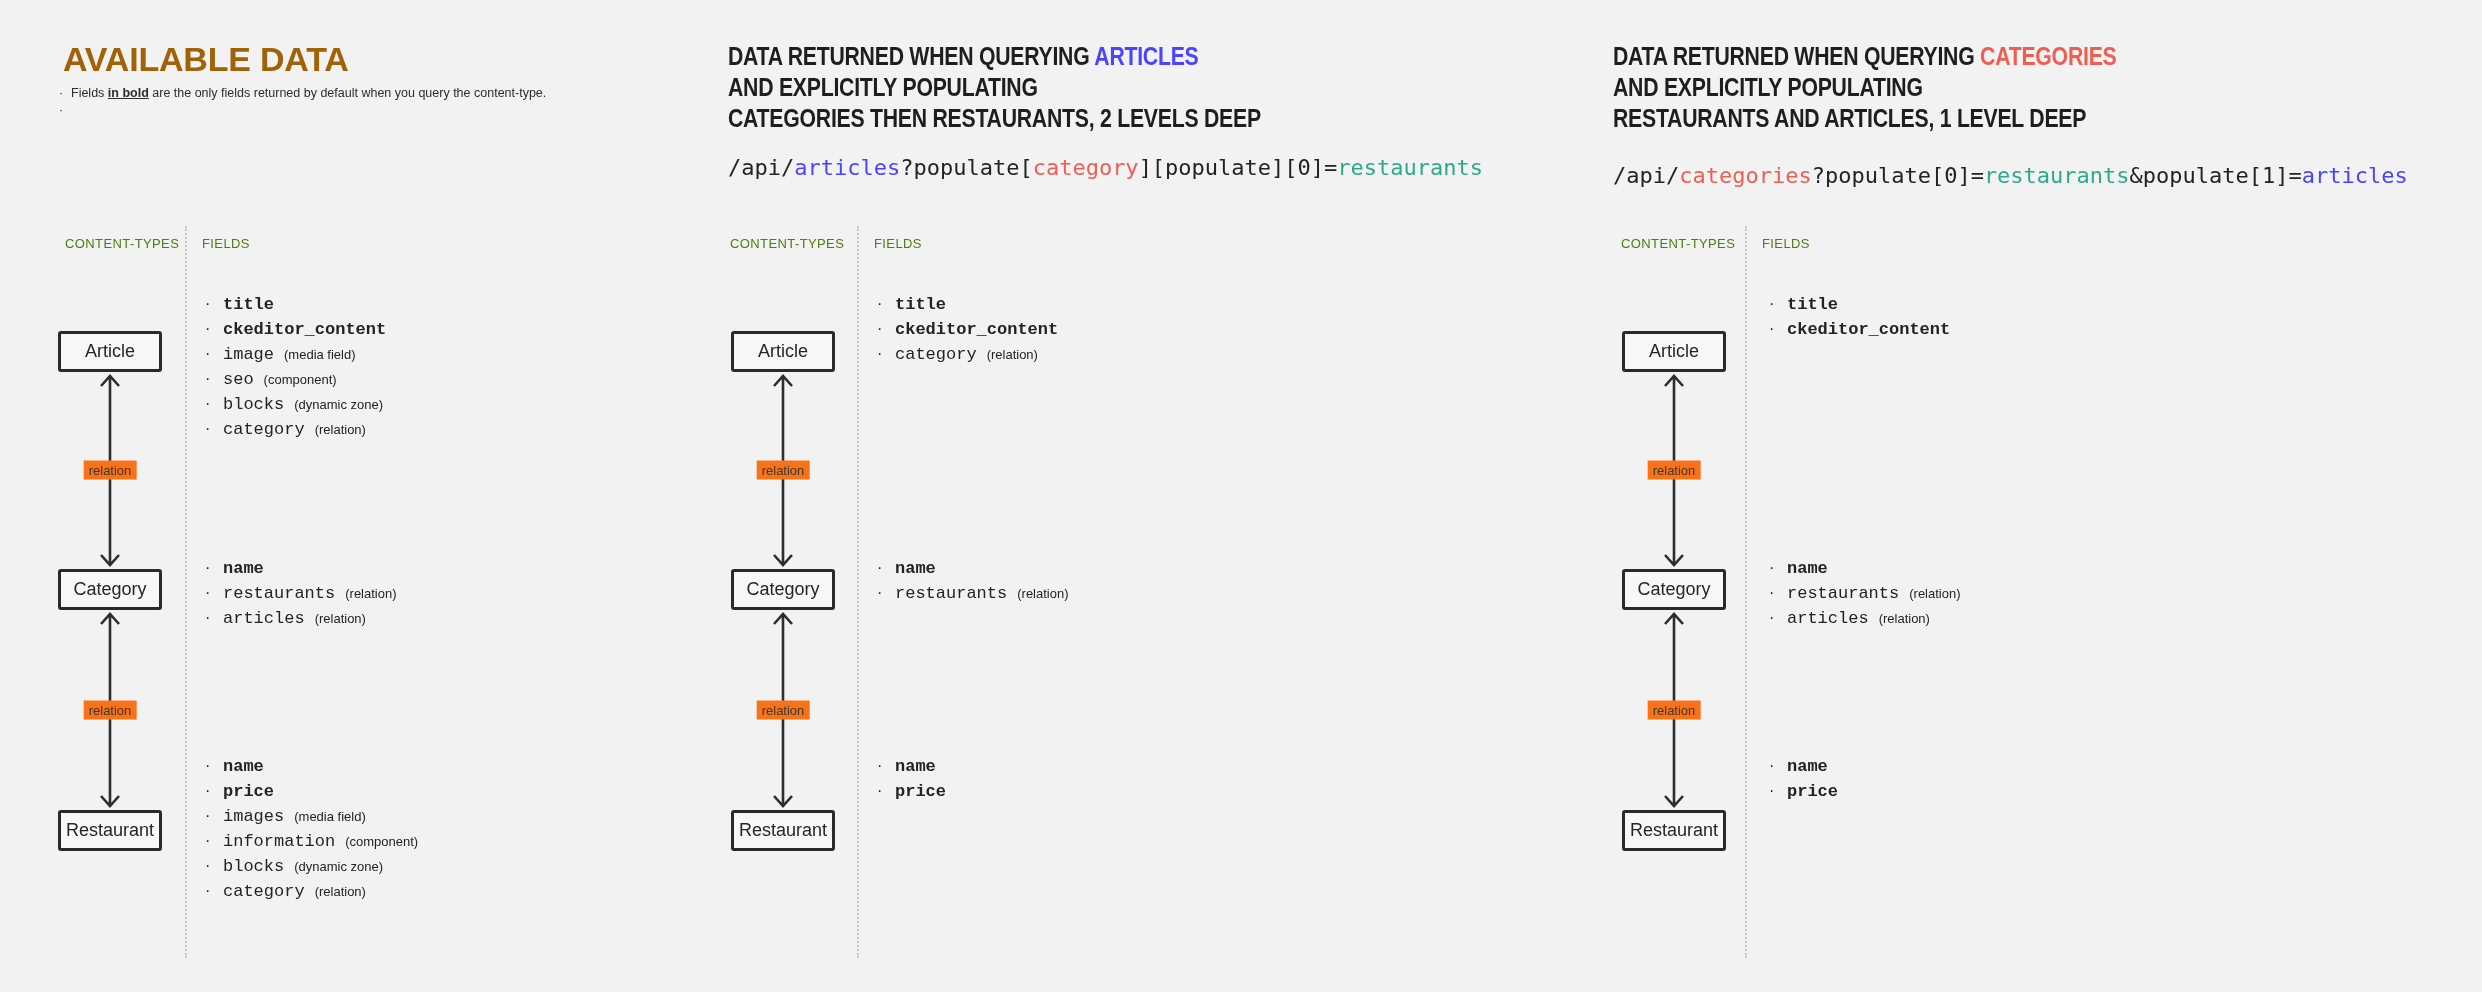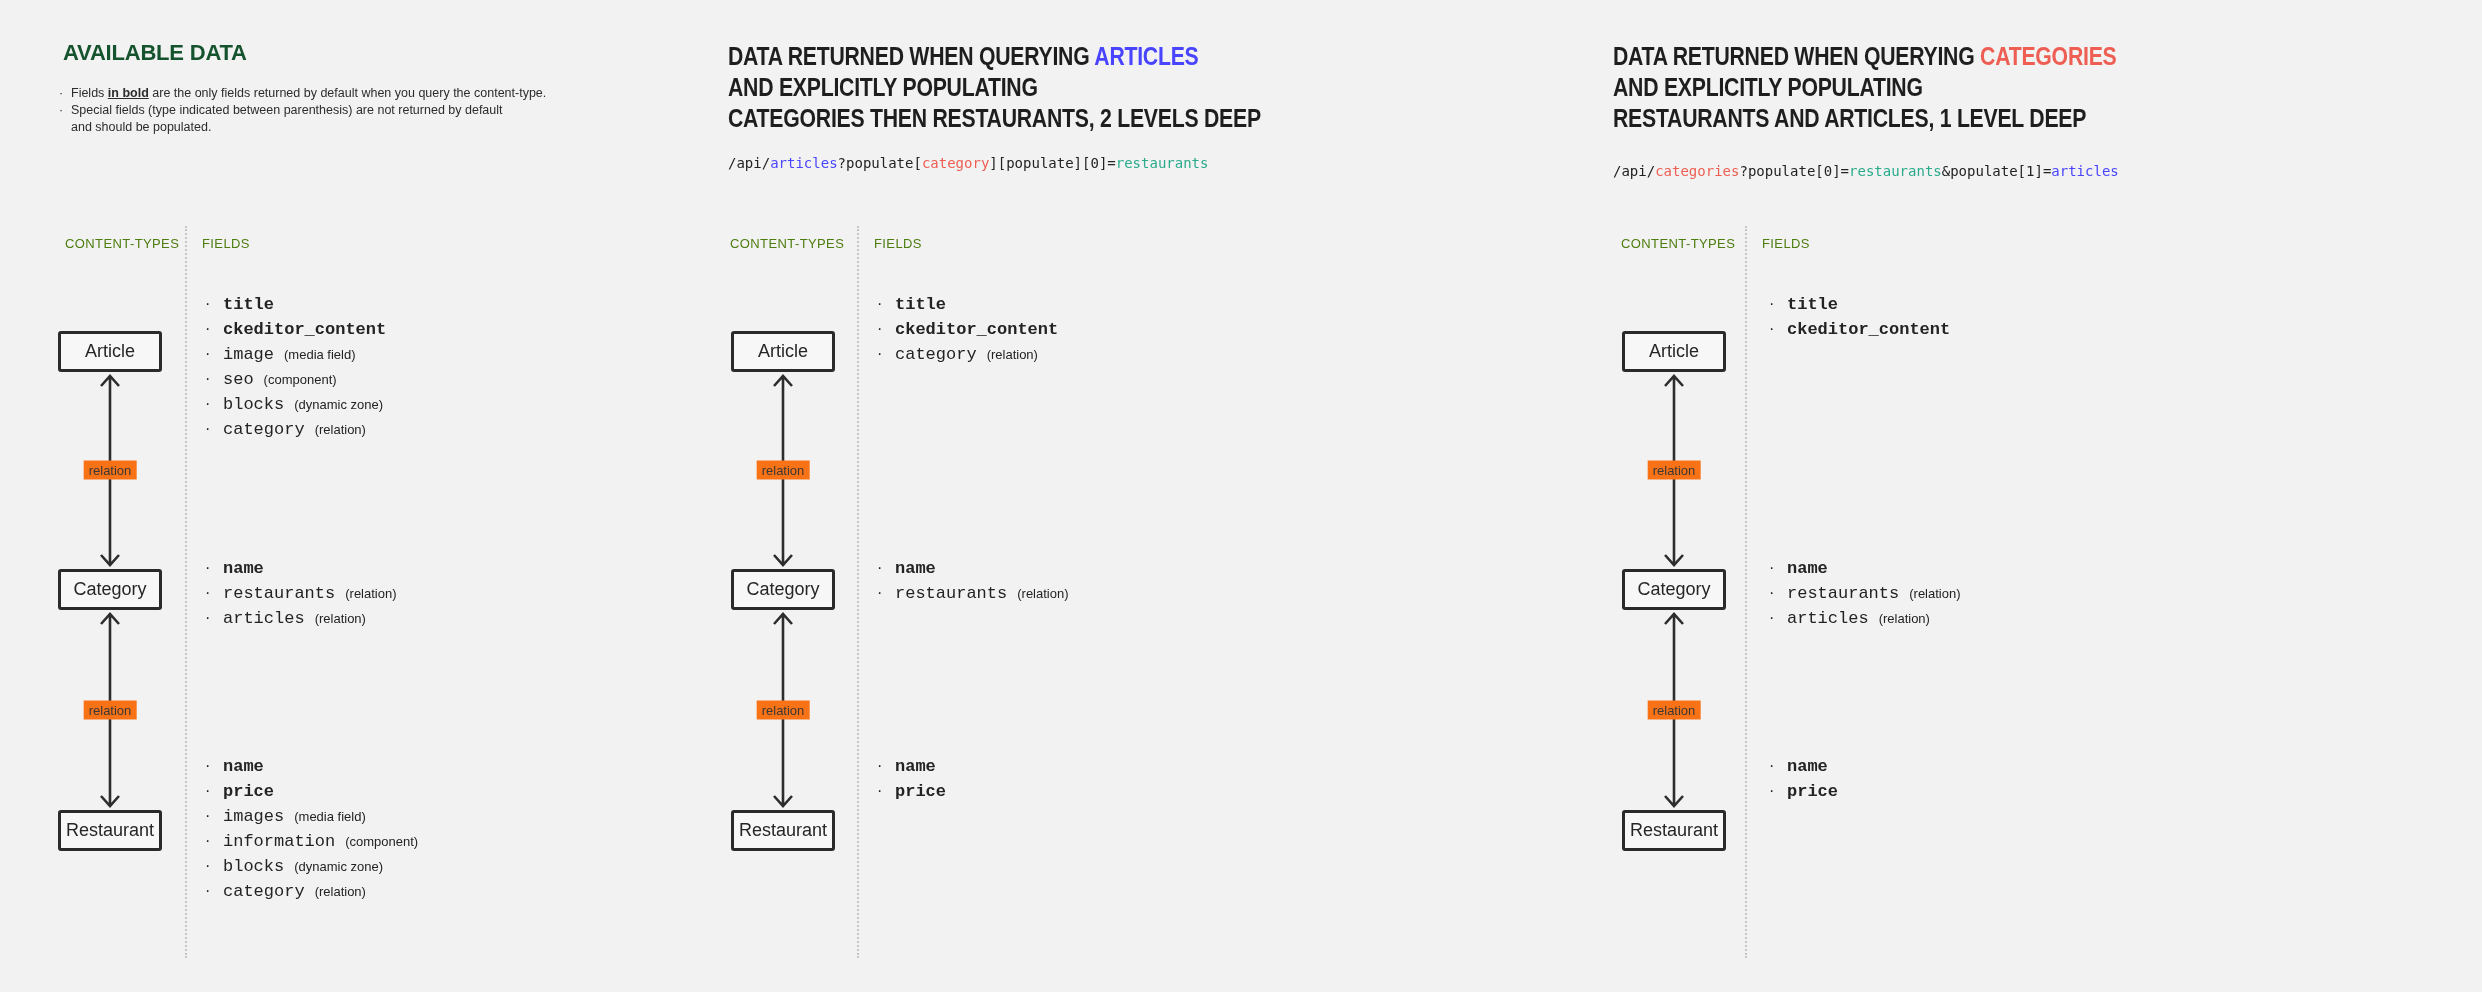--- a/index.html
+++ b/index.html
@@ -7,34 +7,34 @@
   body {
     position:relative;
     background:#f2f2f2;
     font-family:"Liberation Sans", sans-serif;
     color:#1f1f1f;
     overflow:hidden;
   }
   .abs { position:absolute; }
 
   
-  .ptitle1 { font-size:22px; font-weight:bold; letter-spacing:-0.2px; color:#14532d; }
+  .ptitle1 { font-size:34px; font-weight:bold; letter-spacing:-0.2px; color:#a16207; }
   .notes { font-size:12.5px; line-height:17px; color:#2c2c2c; }
   .note-row { display:flex; }
   .note-bullet { width:12px; flex:none; color:#2c2c2c; }
   .note-bullet::before { content:"·"; }
   .nbold { font-weight:bold;text-decoration:underline; }
   .nline { display:block; }
 
   
   .ptitle { font-size:25px; font-weight:bold; line-height:31px; letter-spacing:-0.3px;
             color:#1e1e1e; transform:scaleX(0.85); transform-origin:left top; white-space:nowrap; }
 
   
-  .code { font-family:"DejaVu Sans Mono", monospace; font-size:14px; white-space:pre; color:#232323; }
+  .code { font-family:"DejaVu Sans Mono", monospace; font-size:22px; white-space:pre; color:#232323; }
   .cd { color:#232323; }
   .c-blue { color:#4945ff; }
   .c-red  { color:#ee5e52; }
   .c-teal { color:#2aab8c; }
 
   
   .rail-label { font-size:13px; letter-spacing:0.4px; color:#4d7c0f; white-space:nowrap; }
   .divider { width:0; border-left:2px dotted #c6c6c6; }
 
   
@@ -60,24 +60,20 @@
 <div>
   <div class="abs ptitle1" style="left:63px; top:40px;">AVAILABLE DATA</div>
 
   <div class="abs notes" style="left:59px; top:85px;">
     <div class="note-row">
       <span class="note-bullet"></span>
       <div><span>Fields </span><span class="nbold">in bold</span><span> are the only fields returned by default when you query the content-type.</span></div>
     </div>
     <div class="note-row">
       <span class="note-bullet"></span>
-      <div>
-          <span class="nline">Special fields (type indicated between parenthesis) are not returned by default</span>
-          <span class="nline">and should be populated.</span>
-        </div>
     </div>
   </div>
 
   <div class="abs rail-label" style="left:65px; top:236px;">CONTENT-TYPES</div>
   <div class="abs rail-label" style="left:202px; top:236px;">FIELDS</div>
   <div class="abs divider" style="left:185px; top:226px; height:732px;"></div>
 
   <div class="abs ctbox" style="left:58px; top:331px;">
     <span>Article</span>
   </div>

